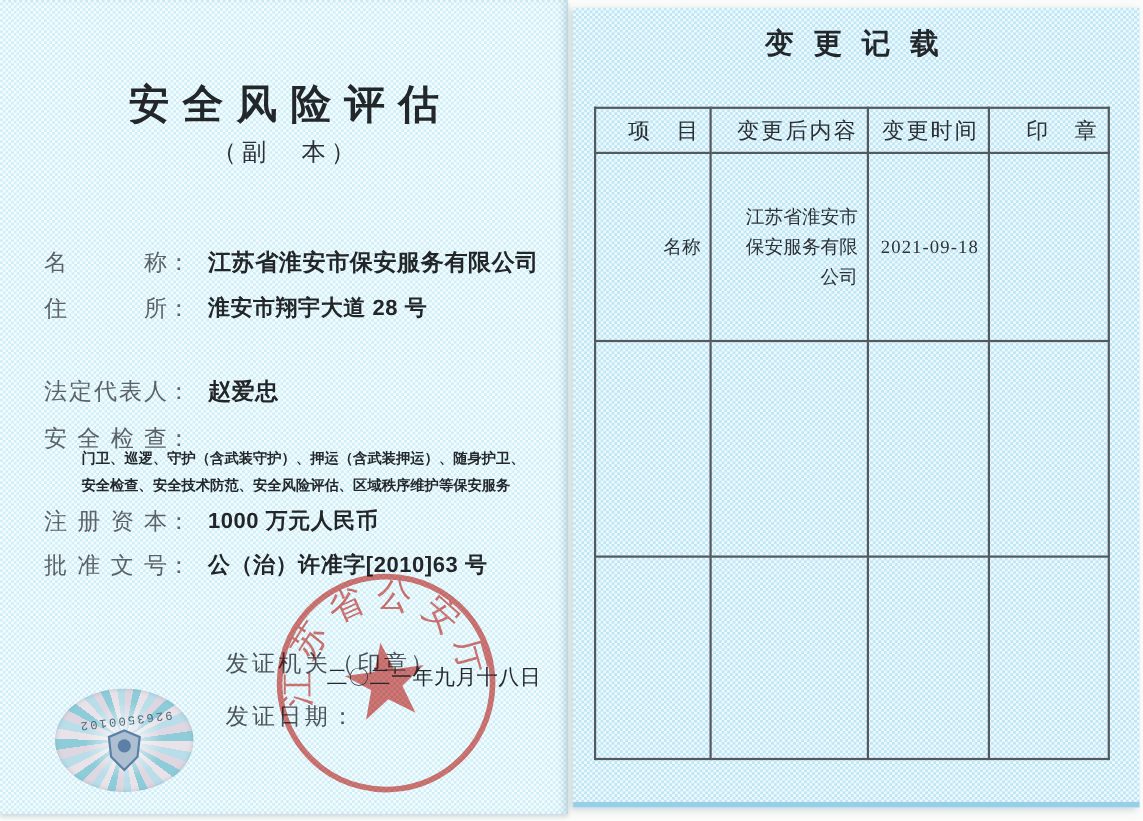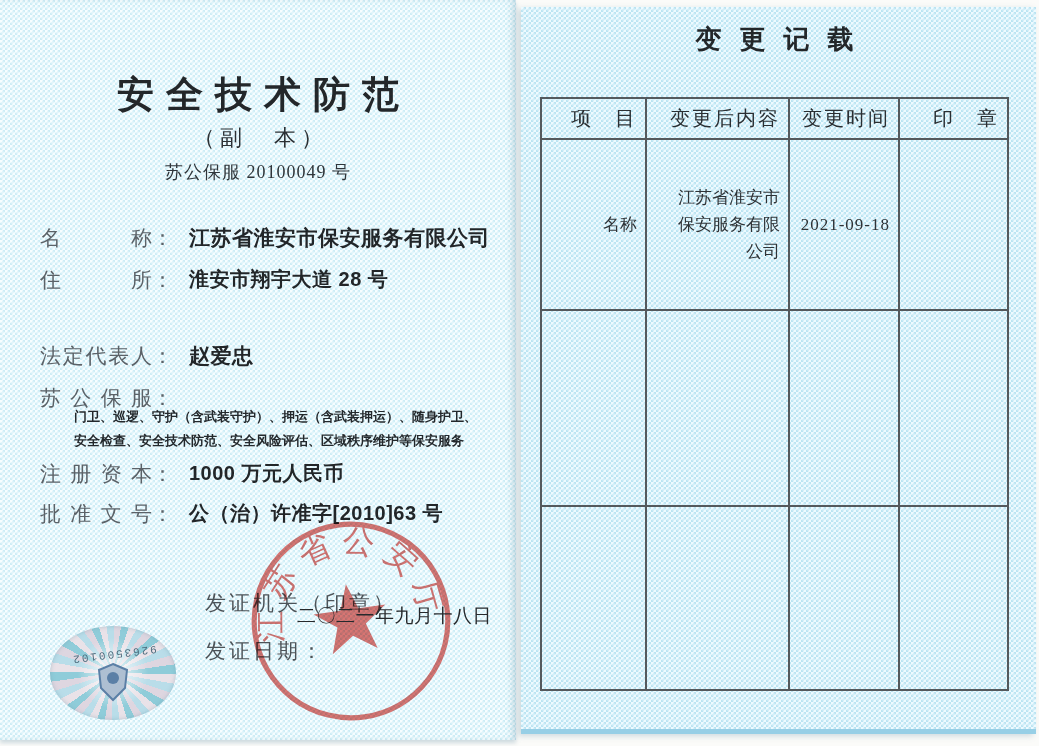--- a/index.html
+++ b/index.html
@@ -112,38 +112,37 @@
   .row-tall-2 td { height:196px; }
   .row-tall-3 td { height:184px; }
   .cell-lines div { line-height:27px; }
   .cell-date { font-size:19px; letter-spacing:1px; }
 </style>
 </head>
 <body>
 
 <div class="page page-left">
 
-  <div class="lic-title">安全技术防范</div>
+  <div class="lic-title">安全风险评估</div>
   <div class="lic-subtitle">（副　本）</div>
-  <div class="lic-serial">苏公保服 20100049 号</div>
 
   <div class="field" style="top:224px;">
     <span class="field-label">名称</span><span class="field-colon">：</span><span class="field-value big">江苏省淮安市保安服务有限公司</span>
   </div>
 
   <div class="field" style="top:266px;">
     <span class="field-label">住所</span><span class="field-colon">：</span><span class="field-value">淮安市翔宇大道 28 号</span>
   </div>
 
   <div class="field" style="top:342px;">
     <span class="field-label">法定代表人</span><span class="field-colon">：</span><span class="field-value big">赵爱忠</span>
   </div>
 
   <div class="field" style="top:384px;">
-    <span class="field-label">苏公保服</span><span class="field-colon">：</span><span class="scope-lines"><span class="scope-line">门卫、巡逻、守护（含武装守护）、押运（含武装押运）、随身护卫、</span><br><span class="scope-line">安全检查、安全技术防范、安全风险评估、区域秩序维护等保安服务</span></span>
+    <span class="field-label">安全检查</span><span class="field-colon">：</span><span class="scope-lines"><span class="scope-line">门卫、巡逻、守护（含武装守护）、押运（含武装押运）、随身护卫、</span><br><span class="scope-line">安全检查、安全技术防范、安全风险评估、区域秩序维护等保安服务</span></span>
   </div>
 
   <div class="field" style="top:460px;">
     <span class="field-label">注册资本</span><span class="field-colon">：</span><span class="field-value">1000 万元人民币</span>
   </div>
 
   <div class="field" style="top:500px;">
     <span class="field-label">批准文号</span><span class="field-colon">：</span><span class="field-value">公（治）许准字[2010]63 号</span>
   </div>
 

